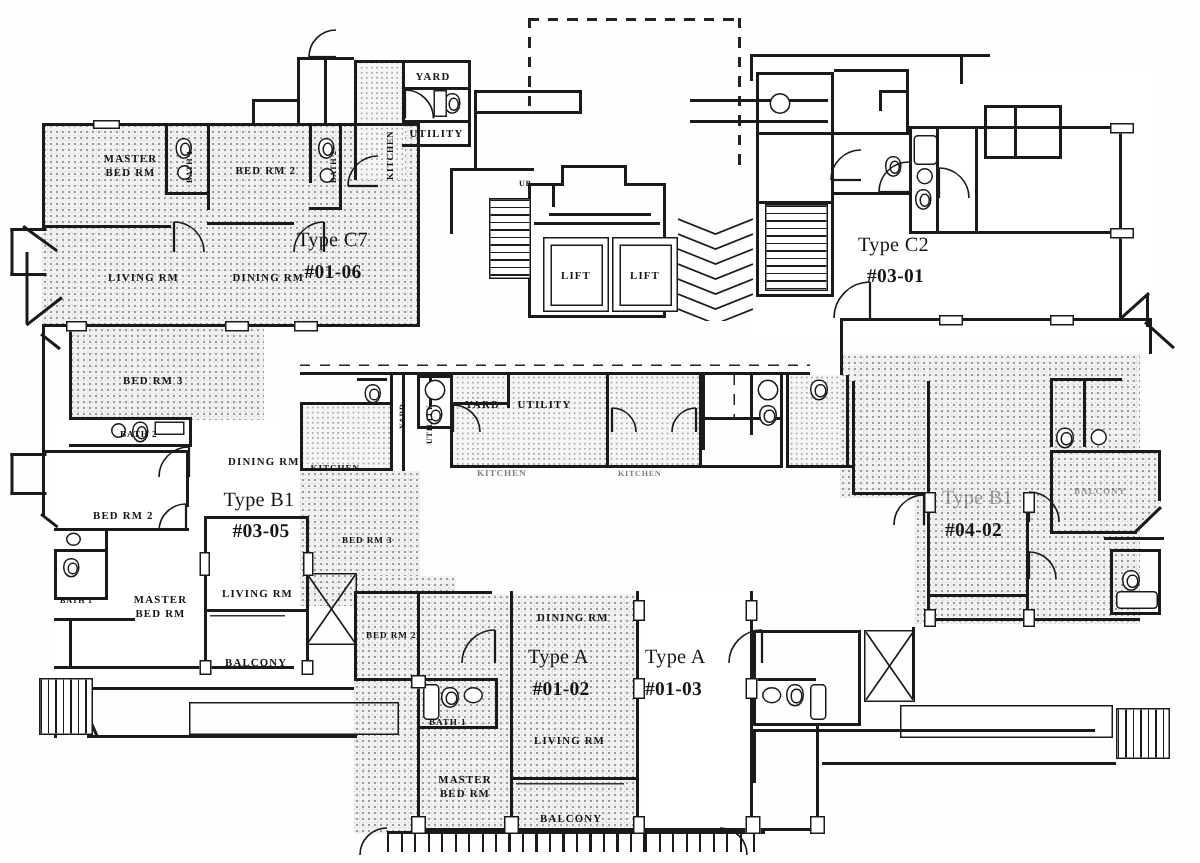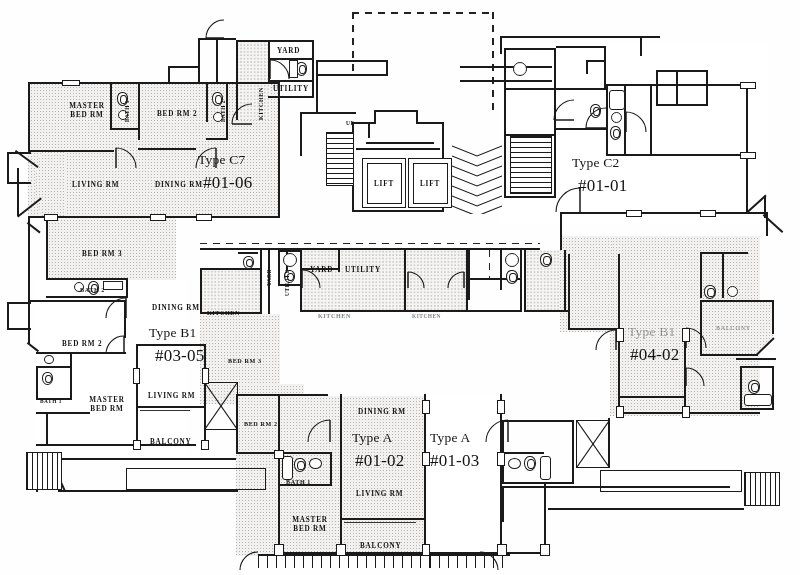--- a/index.html
+++ b/index.html
@@ -32,21 +32,21 @@
   }
   .plain{background:#ffffff;}
 
   
   .lbl{position:absolute;z-index:8;color:#141414;white-space:nowrap;
        font-family:"Liberation Serif",serif;letter-spacing:.4px;}
   .rm{font-size:7.2px;font-weight:700;letter-spacing:.8px;}
   .rm-sm{font-size:6.1px;font-weight:700;letter-spacing:.6px;}
   .rm-xs{font-size:5.4px;font-weight:700;letter-spacing:.5px;}
   .typ{font-size:13.5px;font-weight:400;letter-spacing:.2px;}
-  .unit{font-size:17px;font-weight:400;letter-spacing:.2px;}
+  .unit{font-size:13px;font-weight:700;letter-spacing:.2px;}
   .rot90{transform:rotate(-90deg);transform-origin:0 0;}
   .faded{opacity:.40;}
   .faded2{opacity:.55;}
   .ctr{text-align:center;}
 
   
   .fix{position:absolute;border:1px solid #222;z-index:4;background:#fff;}
   .wc{position:absolute;border:1.1px solid #1a1a1a;border-radius:46% 46% 52% 52%;
       background:#fff;z-index:4;}
   .wc::after{content:"";position:absolute;left:24%;top:18%;width:52%;height:56%;
@@ -439,21 +439,21 @@
       </svg>
   </div>
   <div class="door" style="left:556px;top:188px;">
     <svg width="26" height="26">
         <path class="darc" d="M24,0 A24,24 0 0,0 0,24"></path>
         <line class="dleaf" x1="24" y1="0" x2="24" y2="24"></line>
       </svg>
   </div>
 
   <div class="lbl typ" style="left:572px;top:155px;">Type C2</div>
-  <div class="lbl unit" style="left:578px;top:176px;">#01-01</div>
+  <div class="lbl unit" style="left:578px;top:176px;">#03-01</div>
 
   <div class="wall" style="left:656px;top:70px;width:2px;height:36px;"></div>
   <div class="wall" style="left:656px;top:70px;width:52px;height:2px;"></div>
   <div class="wall" style="left:706px;top:70px;width:2px;height:36px;"></div>
   <div class="wall" style="left:656px;top:104px;width:52px;height:2px;"></div>
   <div class="wall" style="left:676px;top:70px;width:2px;height:36px;"></div>
   <div class="wall" style="left:500px;top:36px;width:160px;height:2px;"></div>
   <div class="wall" style="left:500px;top:36px;width:2px;height:18px;"></div>
   <div class="wall" style="left:640px;top:36px;width:2px;height:20px;"></div>
 

